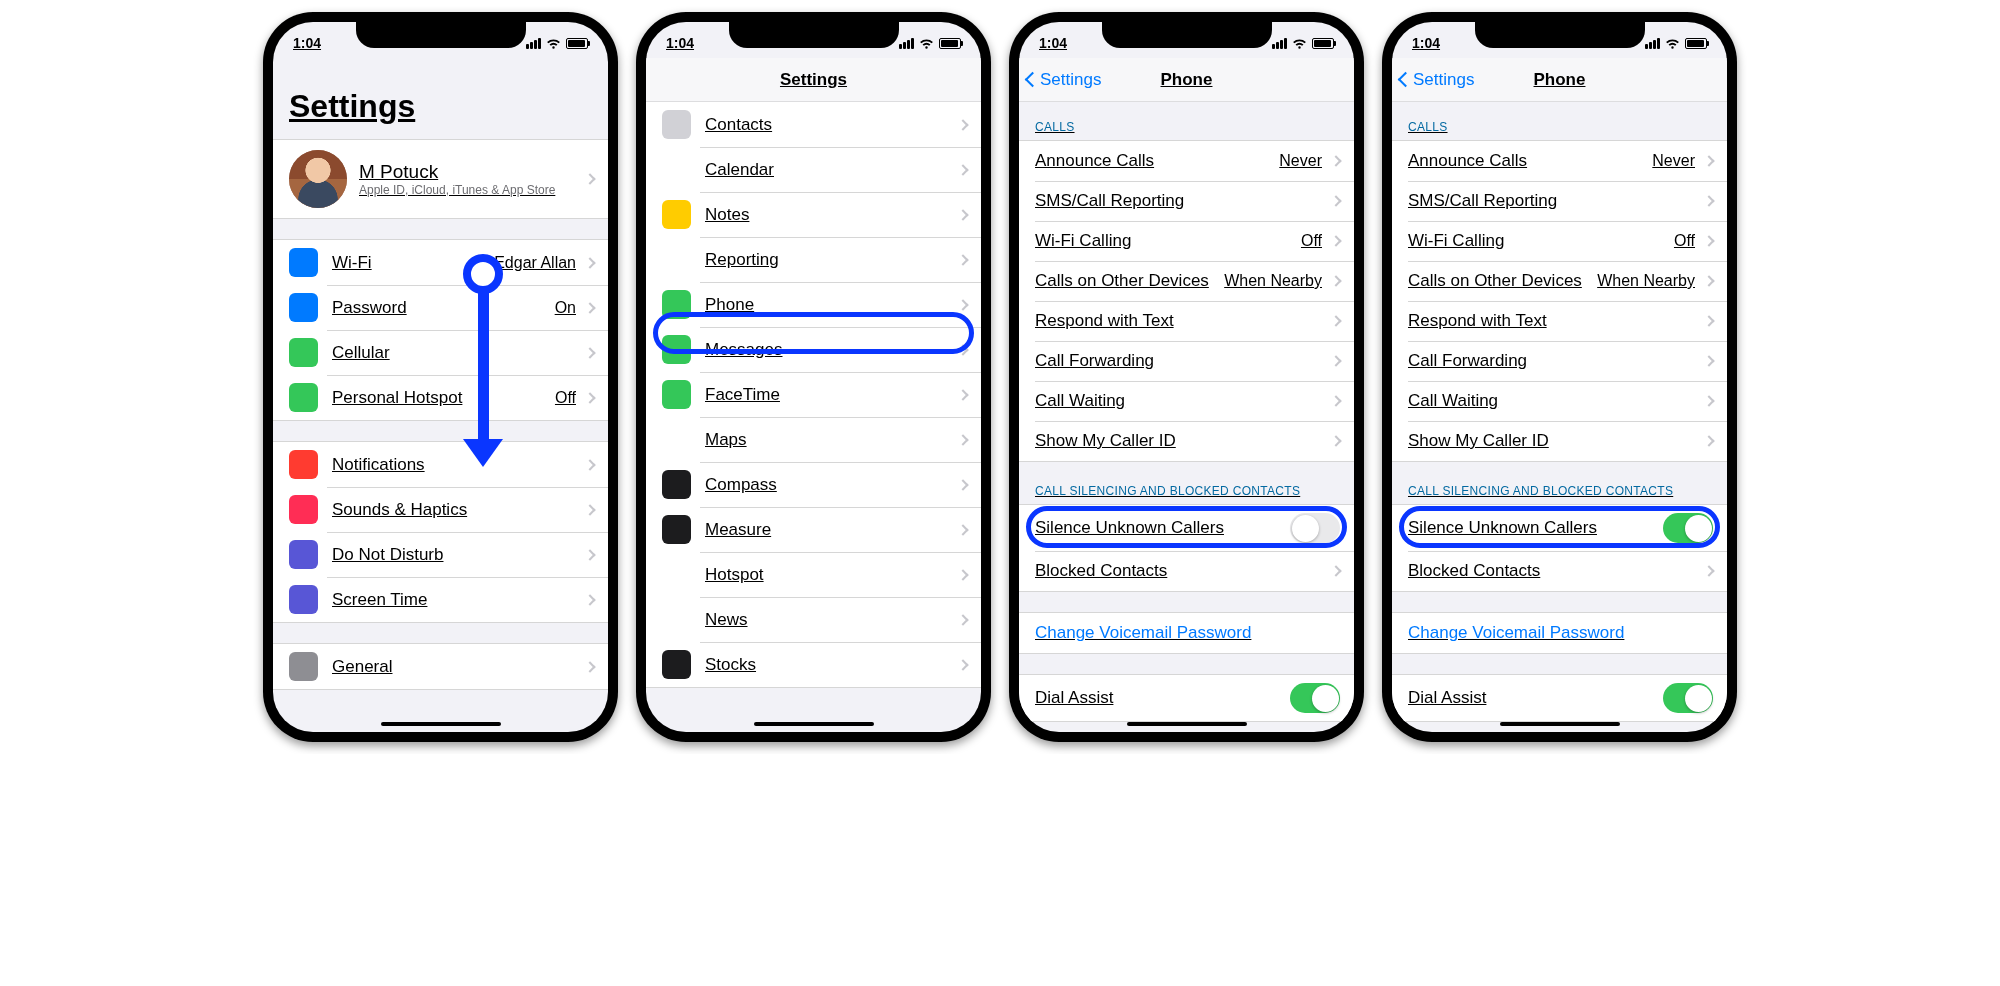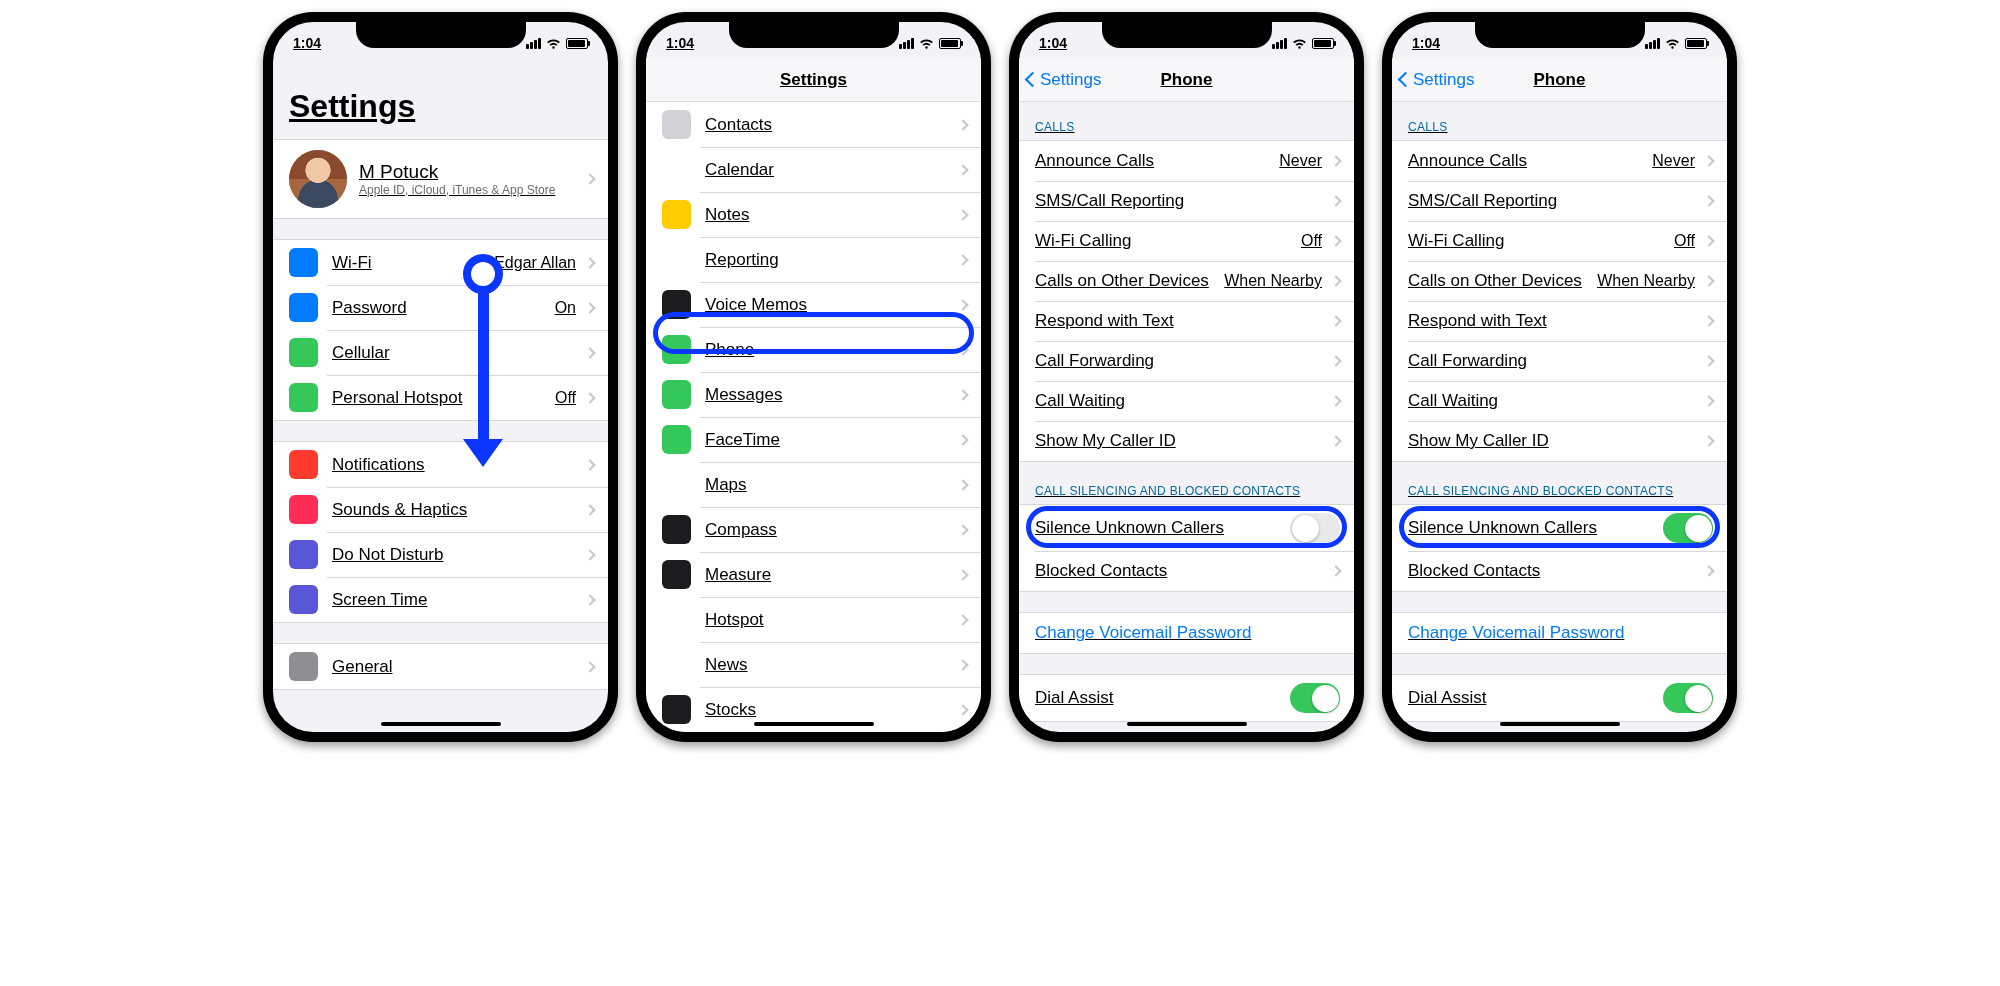--- a/index.html
+++ b/index.html
@@ -297,25 +297,20 @@
     <span class="ico" style="background:#ffcc00"></span>
     <span class="label">Notes</span>
     <span class="chev"></span>
   </div>
   <div class="row">
     <span class="ico" style="background:#ffffff"></span>
     <span class="label">Reporting</span>
     <span class="chev"></span>
   </div>
   <div class="row">
-    <span class="ico" style="background:#1c1c1e"></span>
-    <span class="label">Voice Memos</span>
-    <span class="chev"></span>
-  </div>
-  <div class="row">
     <span class="ico" style="background:#34c759"></span>
     <span class="label">Phone</span>
     <span class="chev"></span>
   </div>
   <div class="row">
     <span class="ico" style="background:#34c759"></span>
     <span class="label">Messages</span>
     <span class="chev"></span>
   </div>
   <div class="row">

